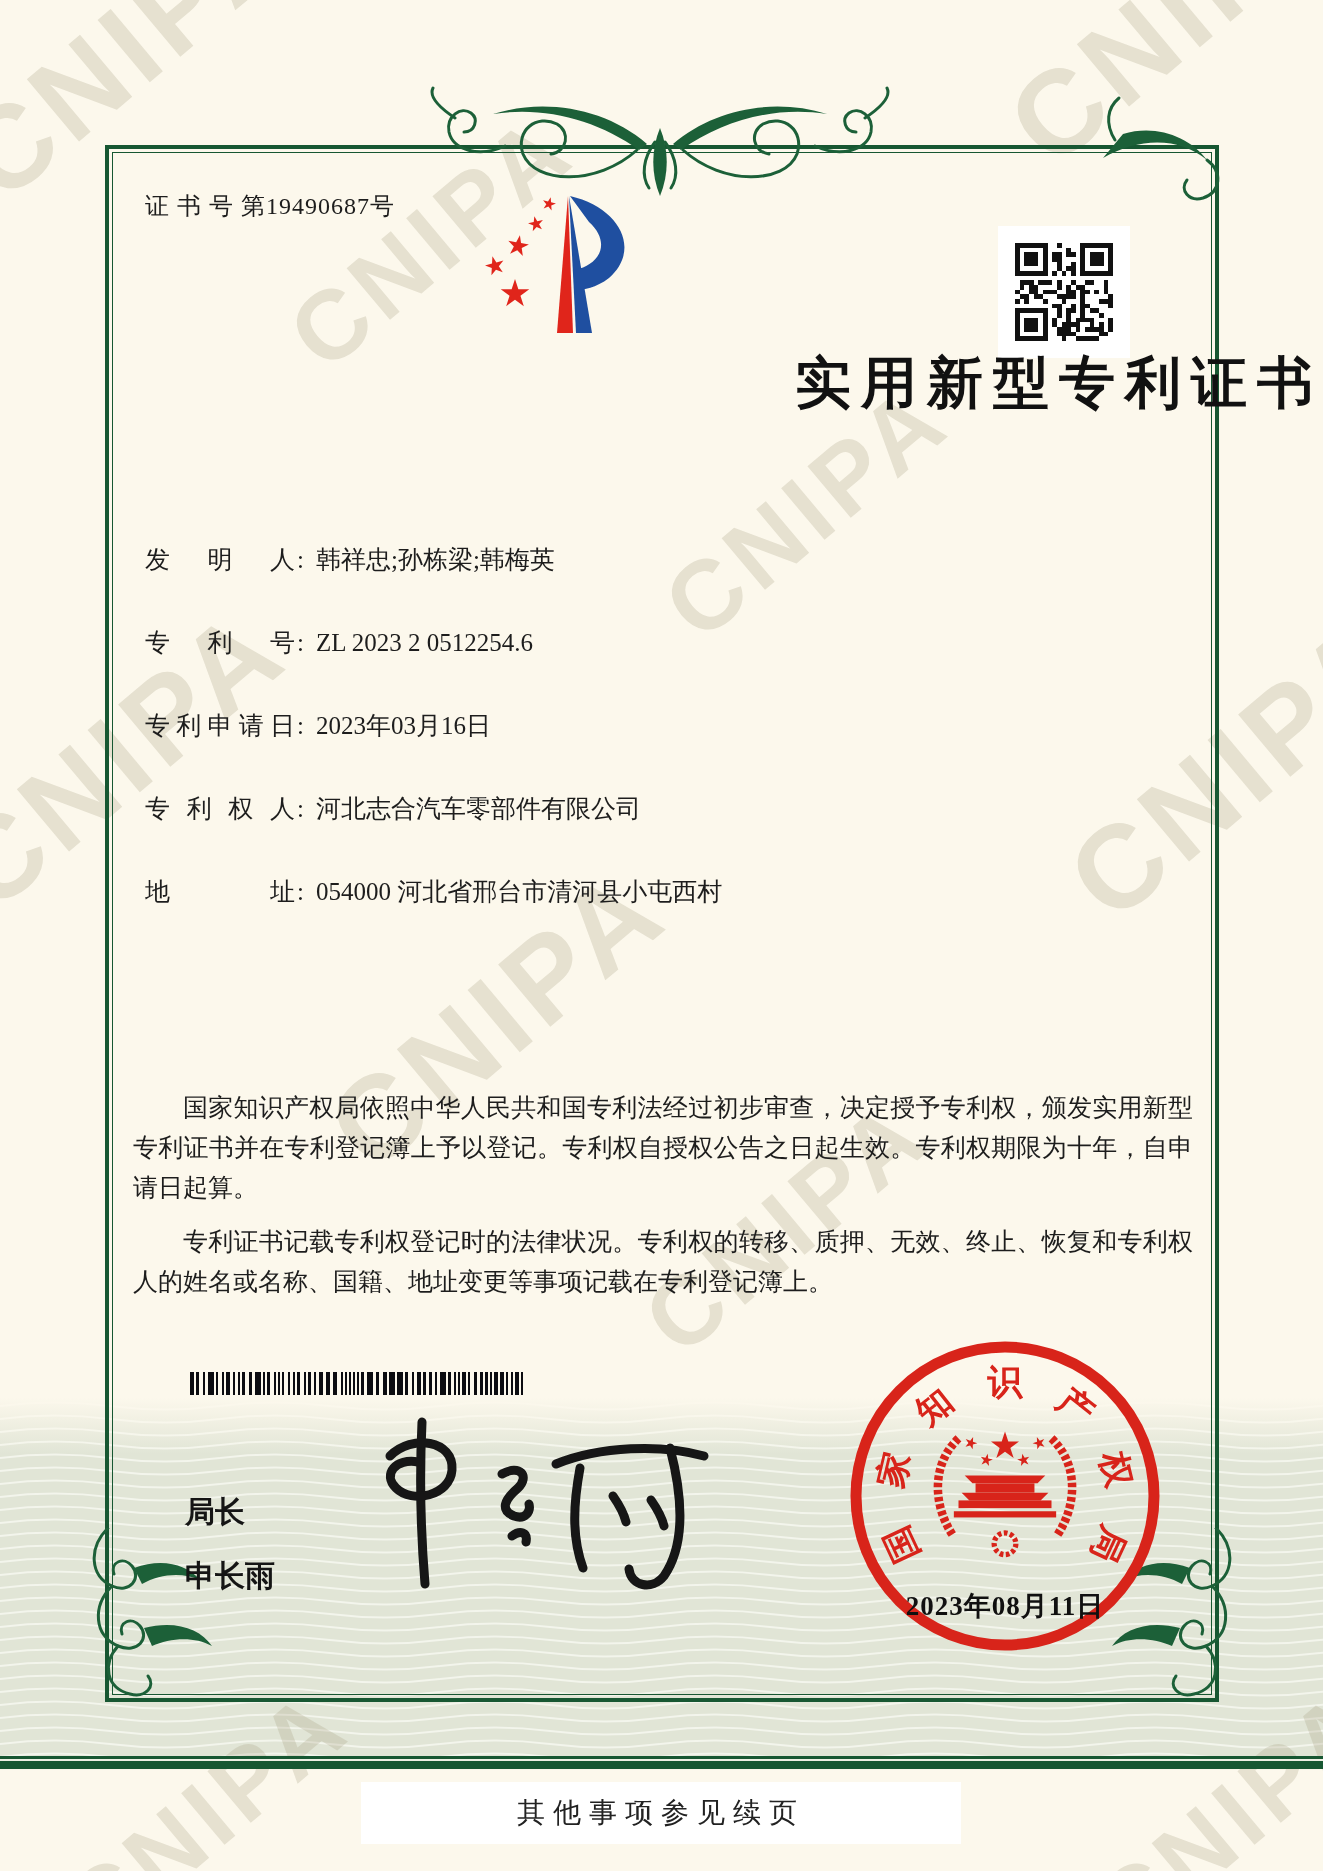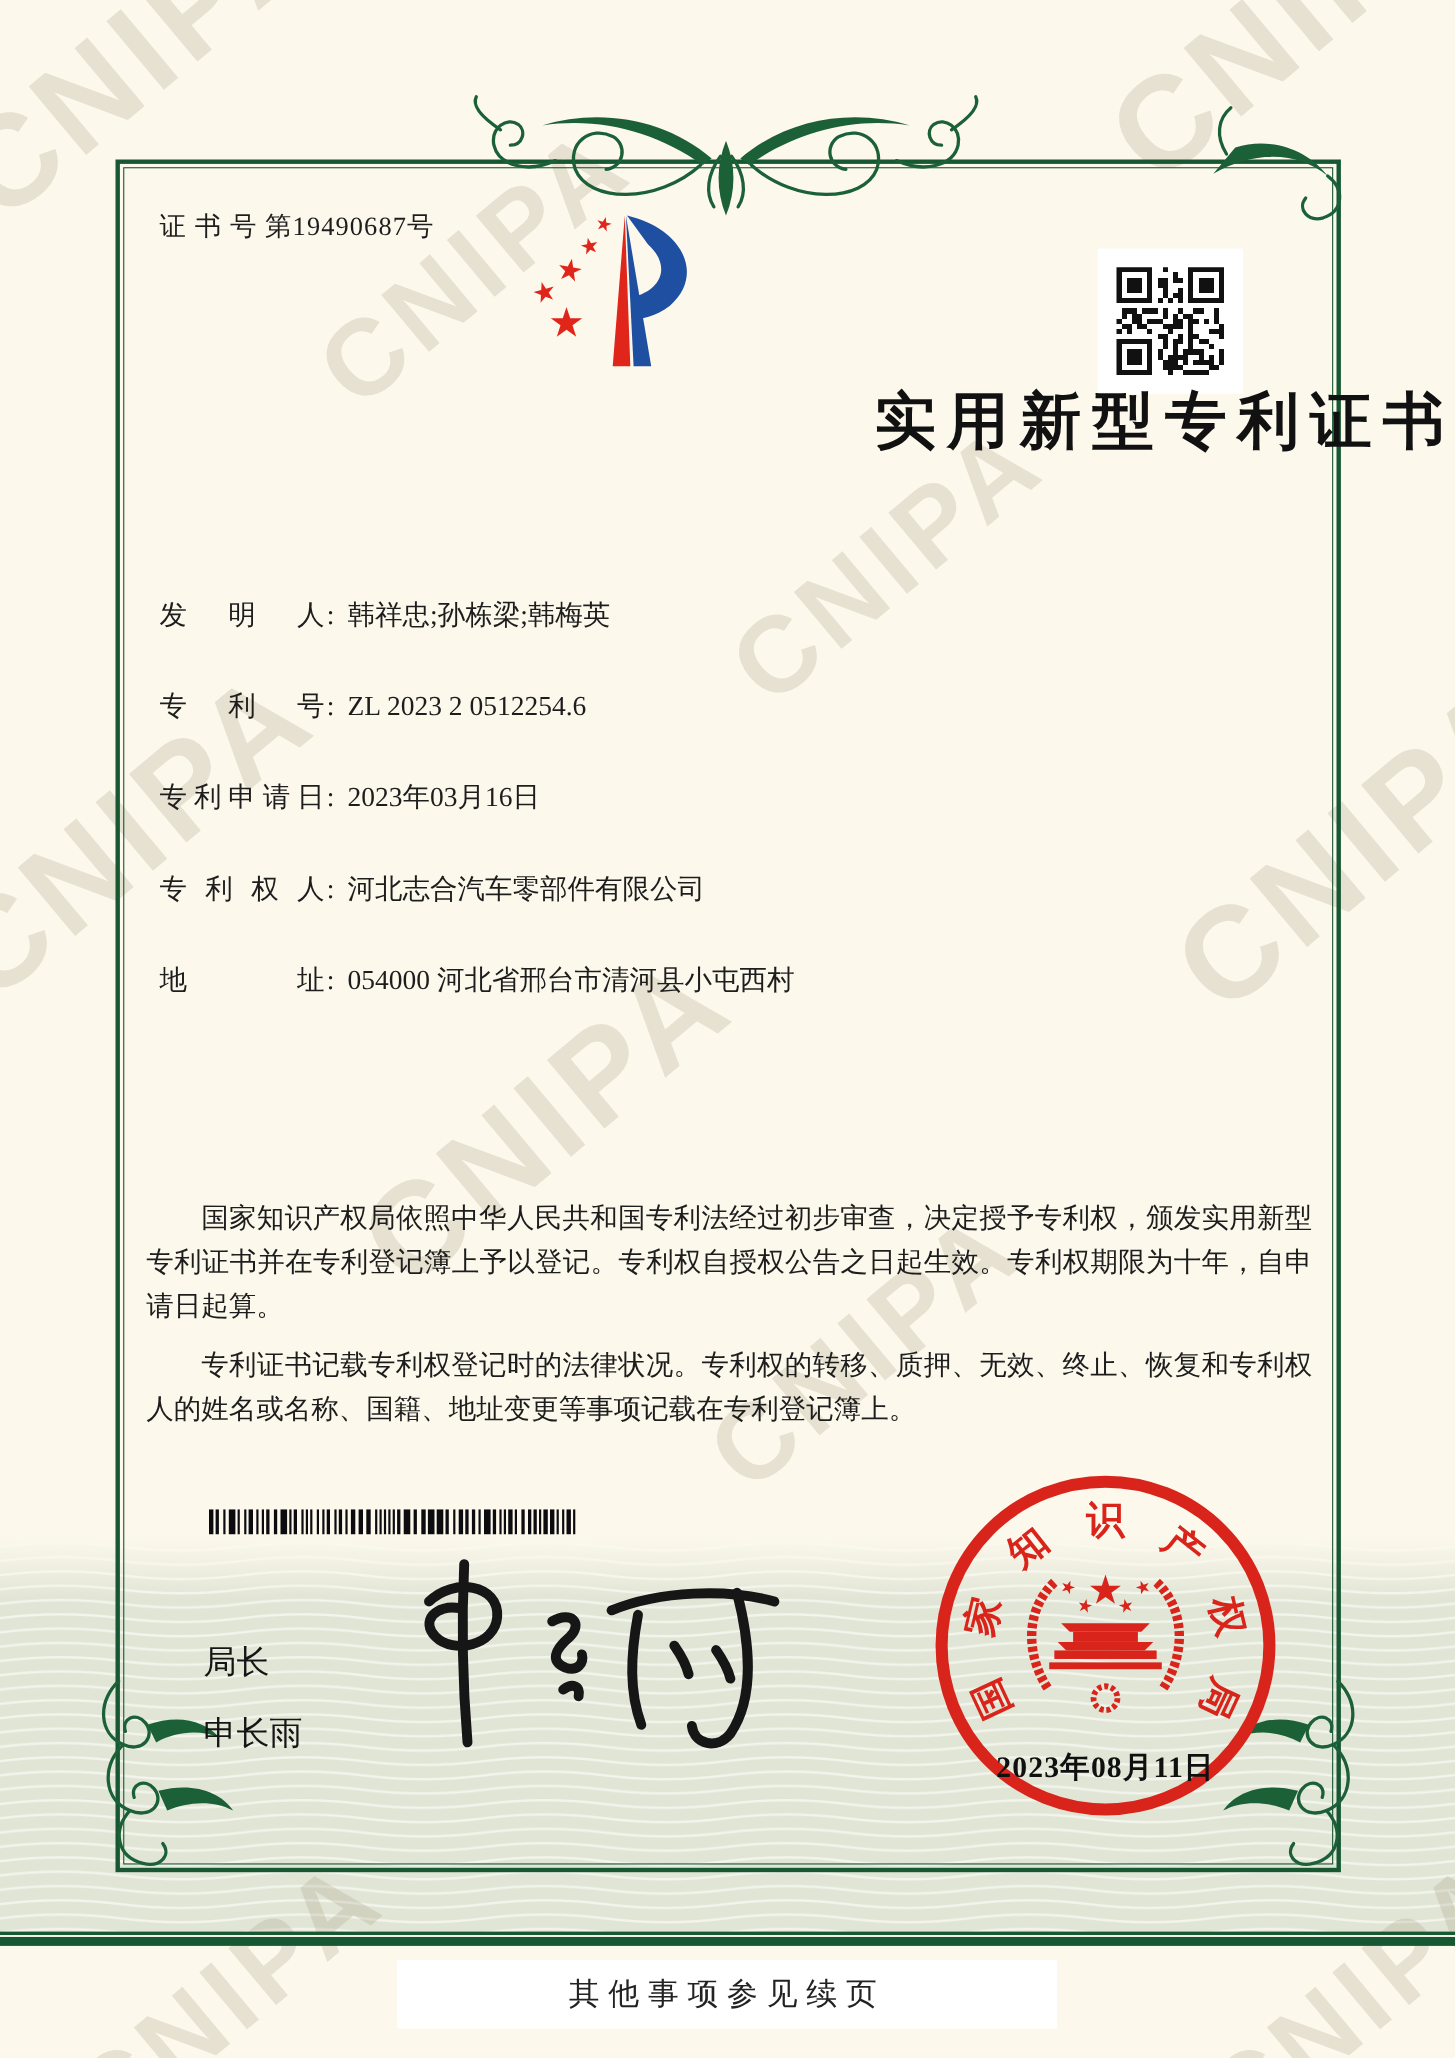--- a/index.html
+++ b/index.html
@@ -42,21 +42,21 @@
   .f-colon { display:inline-block; margin:0 12px 0 2px; }
   .grant-gap { margin-left:118px; }
   
   .paras { position:absolute; left:133px; top:1088px; width:1060px;
     font-size:25px; line-height:40px; text-align:justify; }
   .paras p { text-indent:2em; }
   .paras p + p { margin-top:14px; }
   
   .barcode { position:absolute; left:190px; top:1372px; width:336px; height:23px; }
   .sig-labels { position:absolute; left:185px; top:1480px;
-    font-family:"Liberation Sans","DejaVu Sans",sans-serif; font-weight:normal;
+    font-family:"Liberation Sans","DejaVu Sans",sans-serif; font-weight:bold;
     font-size:30px; line-height:64px; color:#151515; }
   .signature { position:absolute; left:350px; top:1402px; width:380px; height:205px; }
   
   .seal { position:absolute; left:845px; top:1336px; width:320px; height:320px; }
   .seal svg.ring { position:absolute; inset:0; }
   .seal-char { position:absolute; left:50%; top:50%; font-size:35px; font-weight:bold;
     color:#d8241a; font-family:"Liberation Serif","DejaVu Serif",serif; }
   .seal-date { position:absolute; left:0; top:252px; width:100%; text-align:center;
     font-size:27px; font-weight:bold; color:#101010; letter-spacing:1px; }
   

